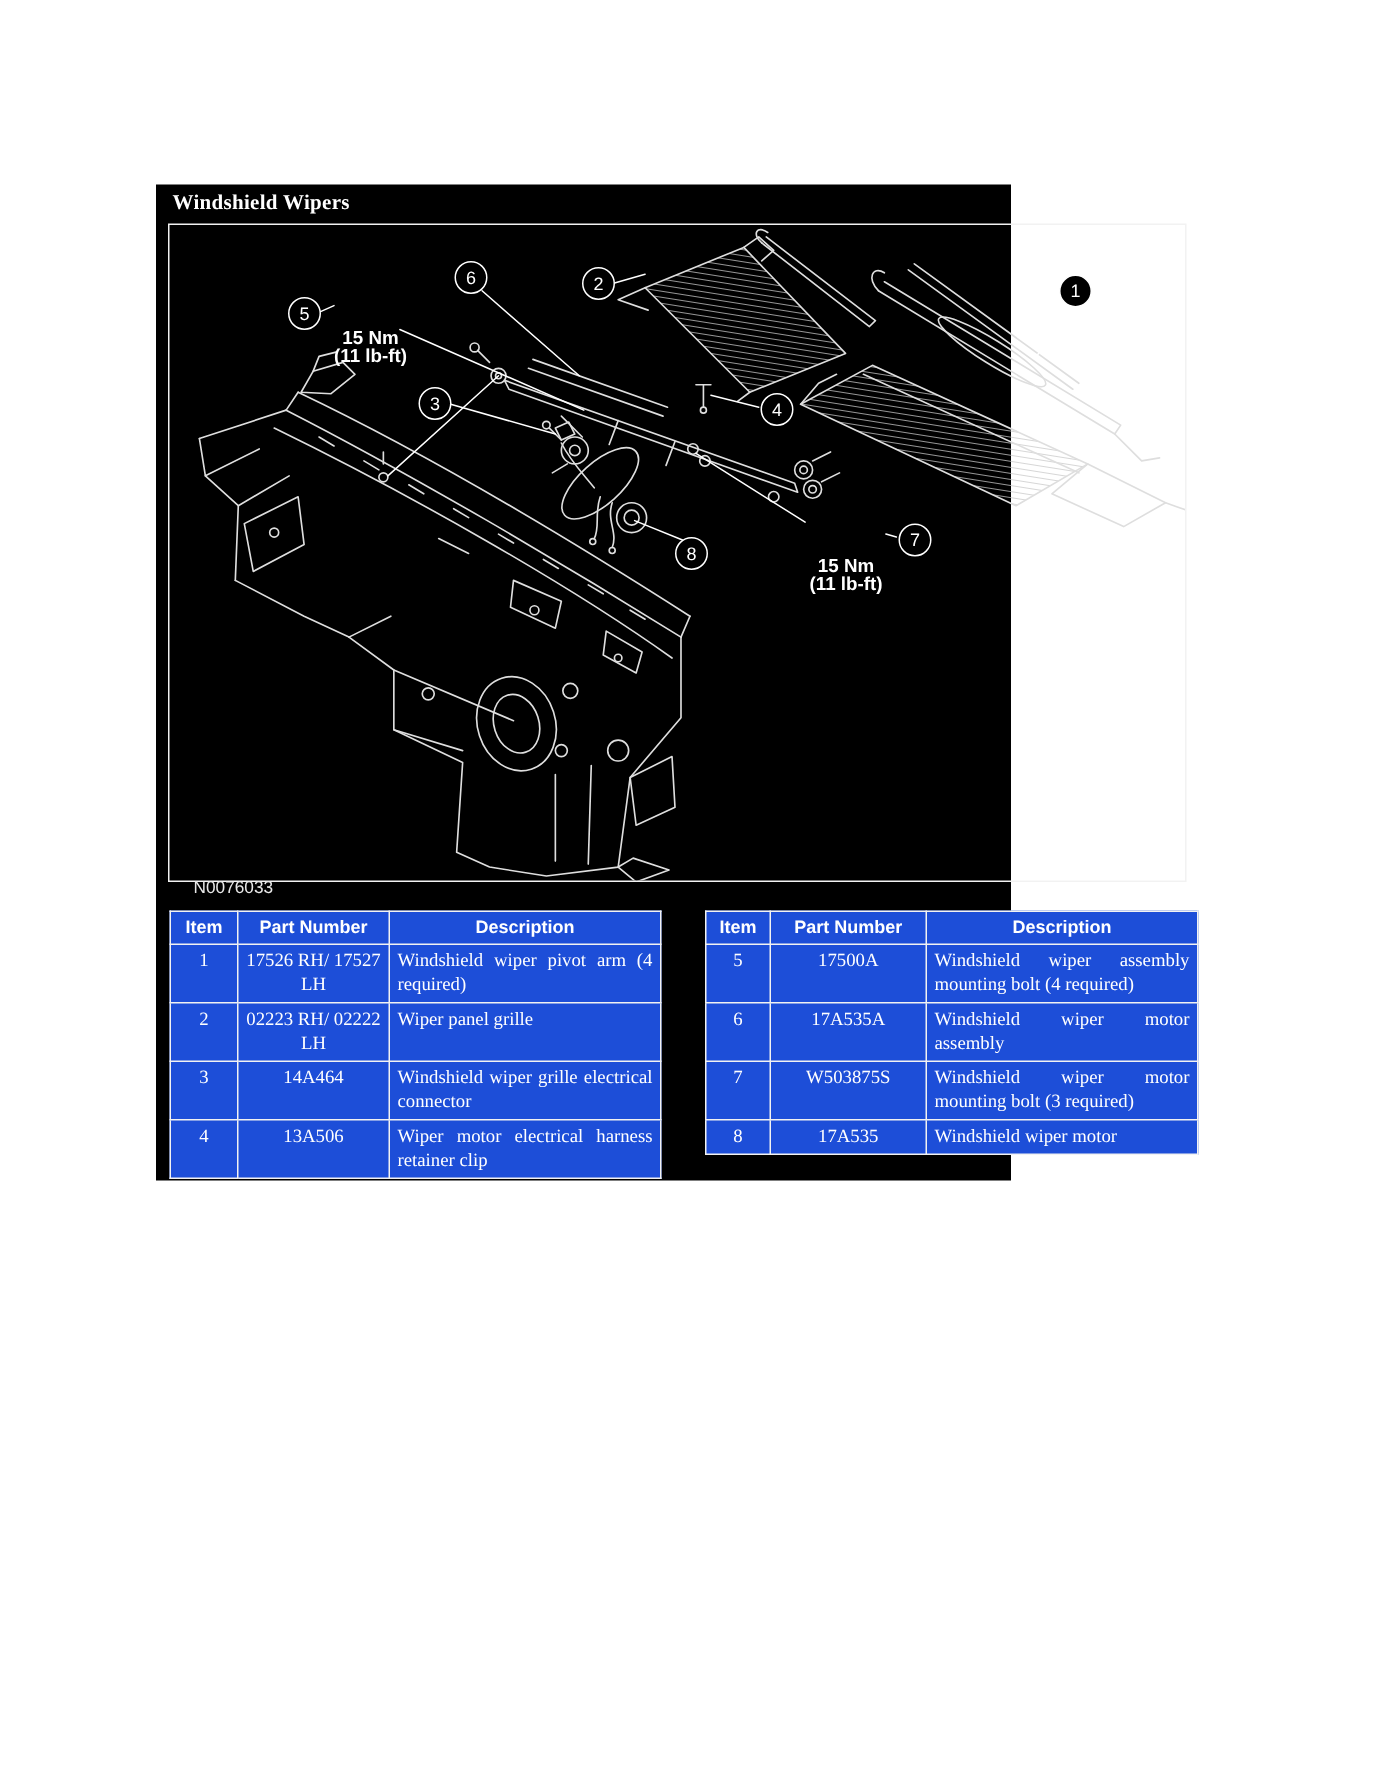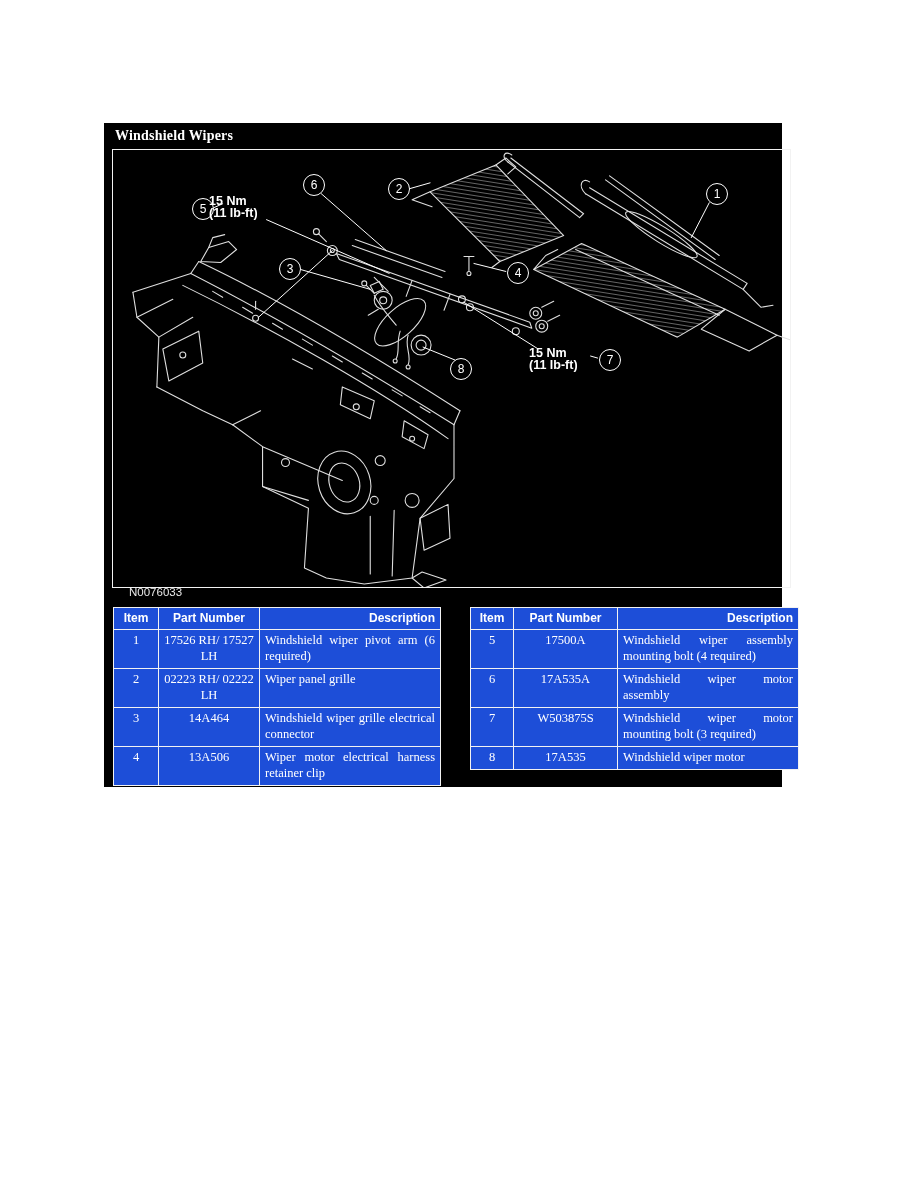--- a/index.html
+++ b/index.html
@@ -1,29 +1,29 @@
 <!DOCTYPE html>
 <html><head>
 <meta charset="utf-8">
 <style>
   html,body{margin:0;padding:0;background:#fff;}
   body{width:918px;height:1188px;position:relative;font-family:"Liberation Serif",serif;}
-  .panel{position:absolute;left:104px;top:123px;width:678px;height:664px;background:#000;color:#fff;}
+  .panel{position:absolute;left:104px;top:123px;width:570px;height:664px;background:#000;color:#fff;}
   .panel-title{position:absolute;left:11px;top:5px;font:bold 14px "Liberation Serif",serif;color:#fff;letter-spacing:.2px;}
   .diagram-box{position:absolute;left:8px;top:26px;width:679px;height:439px;border:1.5px solid #f2f2f2;box-sizing:border-box;}
   .diagram-box svg{position:absolute;left:0;top:0;width:100%;height:100%;}
   .callout{position:absolute;width:22px;height:22px;border:1.5px solid #fff;border-radius:50%;background:#000;
            box-sizing:border-box;display:flex;align-items:center;justify-content:center;
            font:12px "Liberation Sans",sans-serif;color:#fff;}
-  .torque{position:absolute;text-align:left;font:600 12.5px "Liberation Sans",sans-serif;color:#fff;line-height:12px;}
+  .torque{position:absolute;text-align:center;font:600 12.5px "Liberation Sans",sans-serif;color:#fff;line-height:12px;margin-top:24px;}
   .figure-id{position:absolute;left:16px;top:436px;font:11.5px "Liberation Sans",sans-serif;color:#e8e8e8;}
   .parts-table{position:absolute;border-collapse:collapse;background:#1d4ed8;color:#fff;
                font:12.5px "Liberation Serif",serif;table-layout:fixed;}
   .parts-table th,.parts-table td{border:1.5px solid #f2f2f2;vertical-align:top;line-height:16px;text-align:center;}
-  .parts-table th{font:bold 12px "Liberation Sans",sans-serif;padding:3px 5px 4px;text-align:right;}
+  .parts-table th{font:bold 12px "Liberation Sans",sans-serif;padding:3px 5px 4px;text-align:center;}
   .parts-table th.c, .parts-table td.c{text-align:center;}
   .parts-table td{padding:2px 5px 4px;}
   .parts-table td.desc{text-align:justify;}
   .t-left{left:9px;top:484px;width:327px;}
   .t-right{left:366px;top:484px;width:328px;}
   .t-left col.ci{width:45px;} .t-left col.cp{width:101px;} .t-left col.cd{width:181px;}
   .t-right col.ci{width:43px;} .t-right col.cp{width:104px;} .t-right col.cd{width:181px;}
   .continued{position:absolute;left:5px;top:680px;font:12px "Liberation Serif",serif;color:#fff;}
 </style>
 </head>
@@ -170,21 +170,21 @@
       </colgroup>
     <tbody>
         <tr>
       <th class="c">Item</th>
       <th class="c">Part Number</th>
       <th>Description</th>
     </tr>
     <tr>
       <td class="c">1</td>
       <td>17526 RH/ 17527 LH</td>
-      <td class="desc">Windshield wiper pivot arm (6 required)</td>
+      <td class="desc">Windshield wiper pivot arm (4 required)</td>
     </tr>
     <tr>
       <td class="c">2</td>
       <td>02223 RH/ 02222 LH</td>
       <td class="desc">Wiper panel grille</td>
     </tr>
     <tr>
       <td class="c">3</td>
       <td>14A464</td>
       <td class="desc">Windshield wiper grille electrical connector</td>

